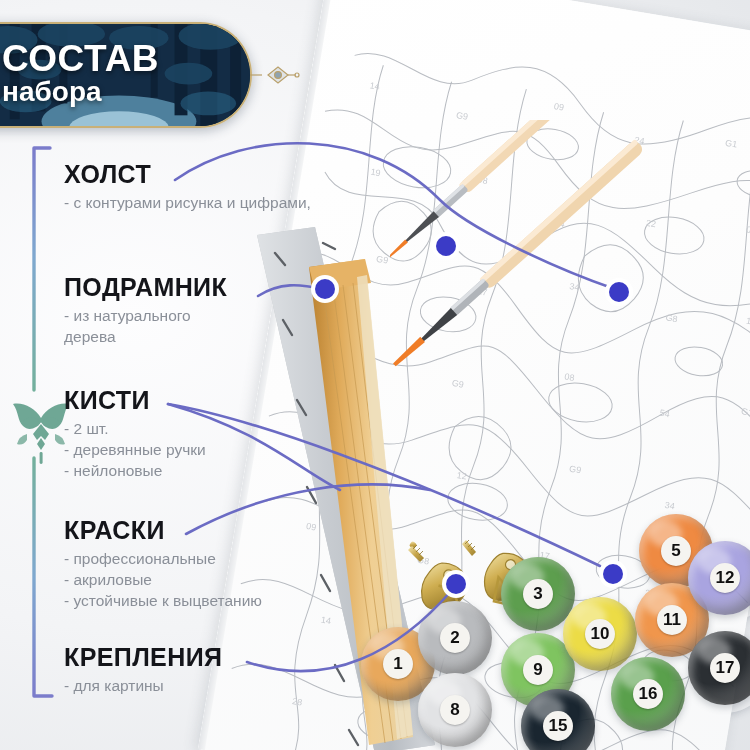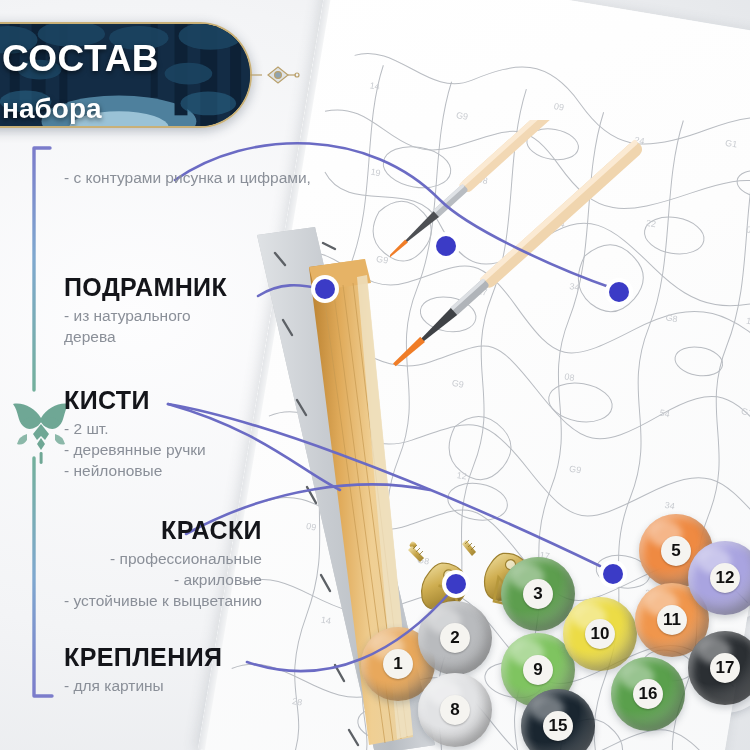--- a/index.html
+++ b/index.html
@@ -38,21 +38,21 @@
     border-left:none;
     box-shadow:0 3px 12px rgba(30,45,70,.30), inset 0 0 24px rgba(0,0,0,.35);
     overflow:hidden;
   }
   #banner .trees{ position:absolute; inset:0; }
   #banner-text{
     position:absolute; left:22px; top:16px; width:230px; z-index:3;
     color:#fff; text-shadow:0 2px 5px rgba(0,0,0,.55);
   }
   #banner-title{ font-size:37px; font-weight:800; letter-spacing:.5px; line-height:1; }
-  #banner-sub{ font-size:28px; font-weight:700; line-height:1.05; margin-top:17px; }
+  #banner-sub{ font-size:28px; font-weight:700; line-height:1.05; margin-top:0; }
 
   #banner-jewel{
     position:absolute; left:248px; top:62px; width:52px; height:26px; z-index:4;
   }
 
   
   #bracket-svg{ position:absolute; left:24px; top:140px; width:60px; height:570px; }
 
   #emblem{ position:absolute; left:5px; top:394px; width:72px; height:72px; }
 
@@ -63,21 +63,21 @@
     line-height:1.0; white-space:nowrap;
   }
   .block ul{ list-style:none; margin-top:5px; }
   .block li{
     font-size:15.5px; color:#8a8f98; line-height:1.36; white-space:nowrap;
     font-weight:400;
   }
   #block-holst{ top:162px; }
   #block-podramnik{ top:275px; }
   #block-kisti{ top:388px; }
-  #block-kraski{ top:518px;text-align:right; }
+  #block-kraski{ top:518px; }
   #block-krepleniya{ top:645px; }
 
   
   #connectors{ position:absolute; left:0; top:0; width:750px; height:750px; pointer-events:none; }
 
   .dot{
     position:absolute; width:28px; height:28px; border-radius:50%;
     background:#ffffff; display:flex; align-items:center; justify-content:center;
   }
   .dot i{ display:block; width:20px; height:20px; border-radius:50%; background:#3b3bc6; }
@@ -492,20 +492,21 @@
     <path d="M36 28 C42 22, 50 22, 54 28 C 50 32, 44 34, 39 32 Z" opacity=".75"></path>
     <path d="M36 30 L44 40 L40 46 L36 42 L32 46 L28 40 Z"></path>
     <path d="M36 44 L40 50 L36 56 L32 50 Z"></path>
     <path d="M22 40 q-8 2 -10 10 q6 2 10 -4 Z" opacity=".8"></path>
     <path d="M50 40 q8 2 10 10 q-6 2 -10 -4 Z" opacity=".8"></path>
     <rect x="34.6" y="58" width="3" height="12" rx="1.4"></rect>
   </g>
 </svg>
 
 <div class="block" id="block-holst">
+  <h3>ХОЛСТ</h3>
   <ul>
     <li>- с контурами рисунка и цифрами,</li>
   </ul>
 </div>
 
 <div class="block" id="block-podramnik">
   <h3>ПОДРАМНИК</h3>
   <ul>
     <li>- из натурального</li>
     <li>  дерева</li>

